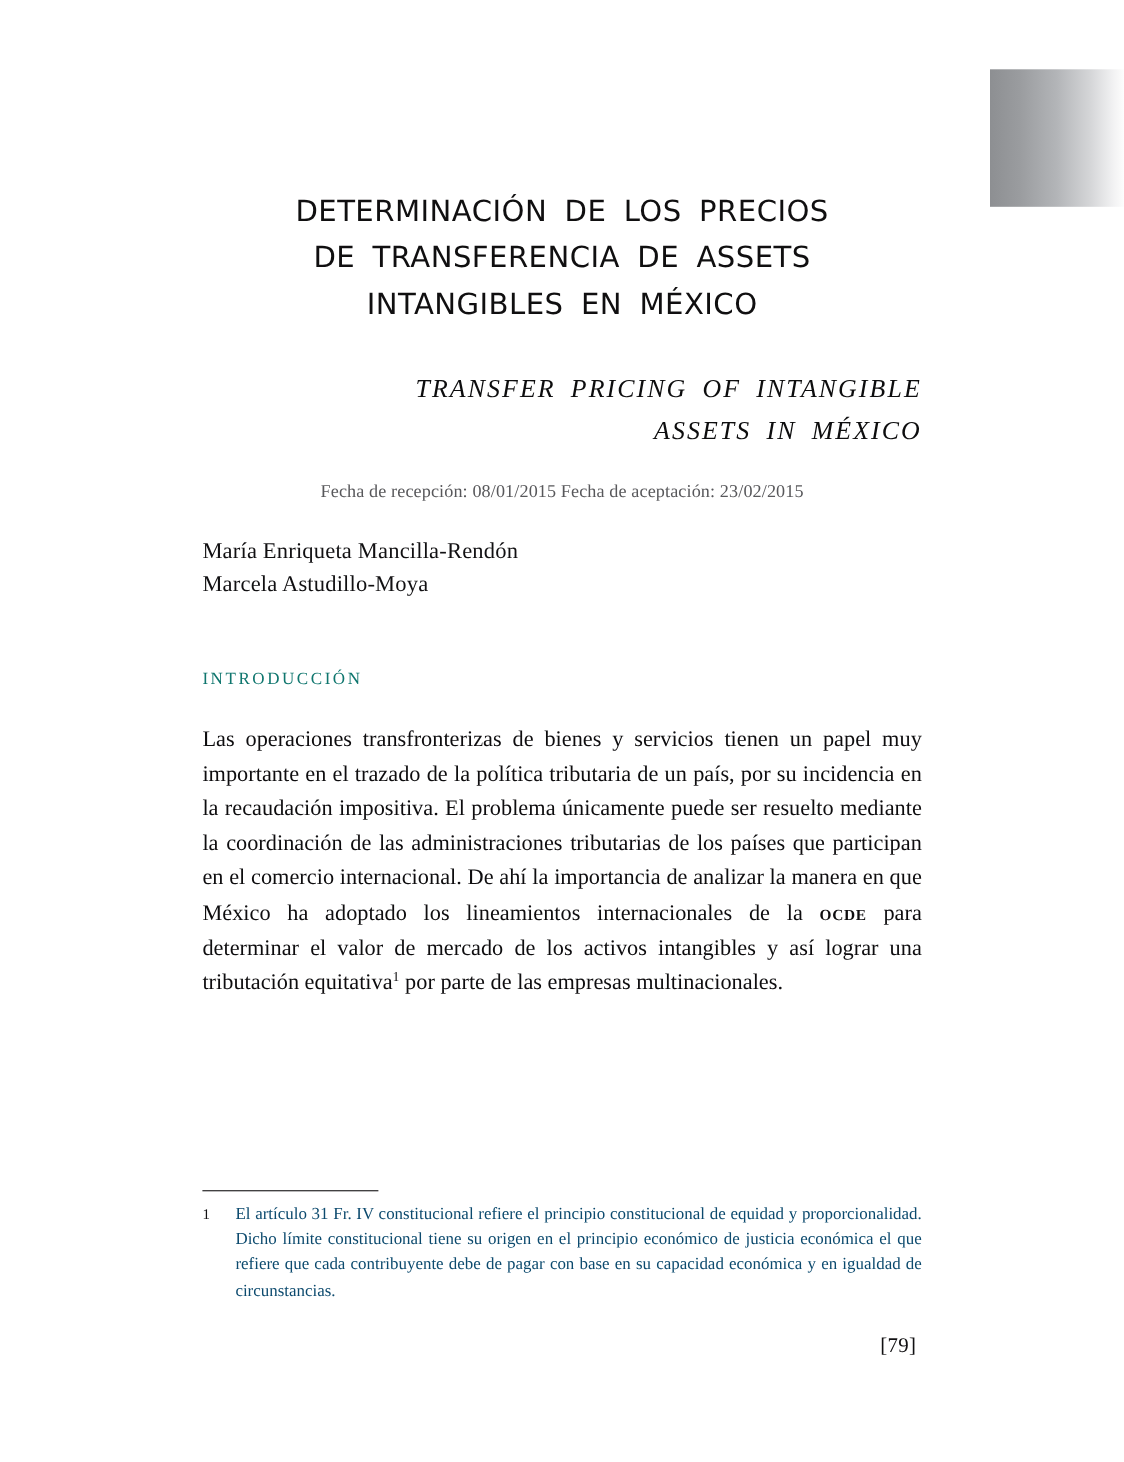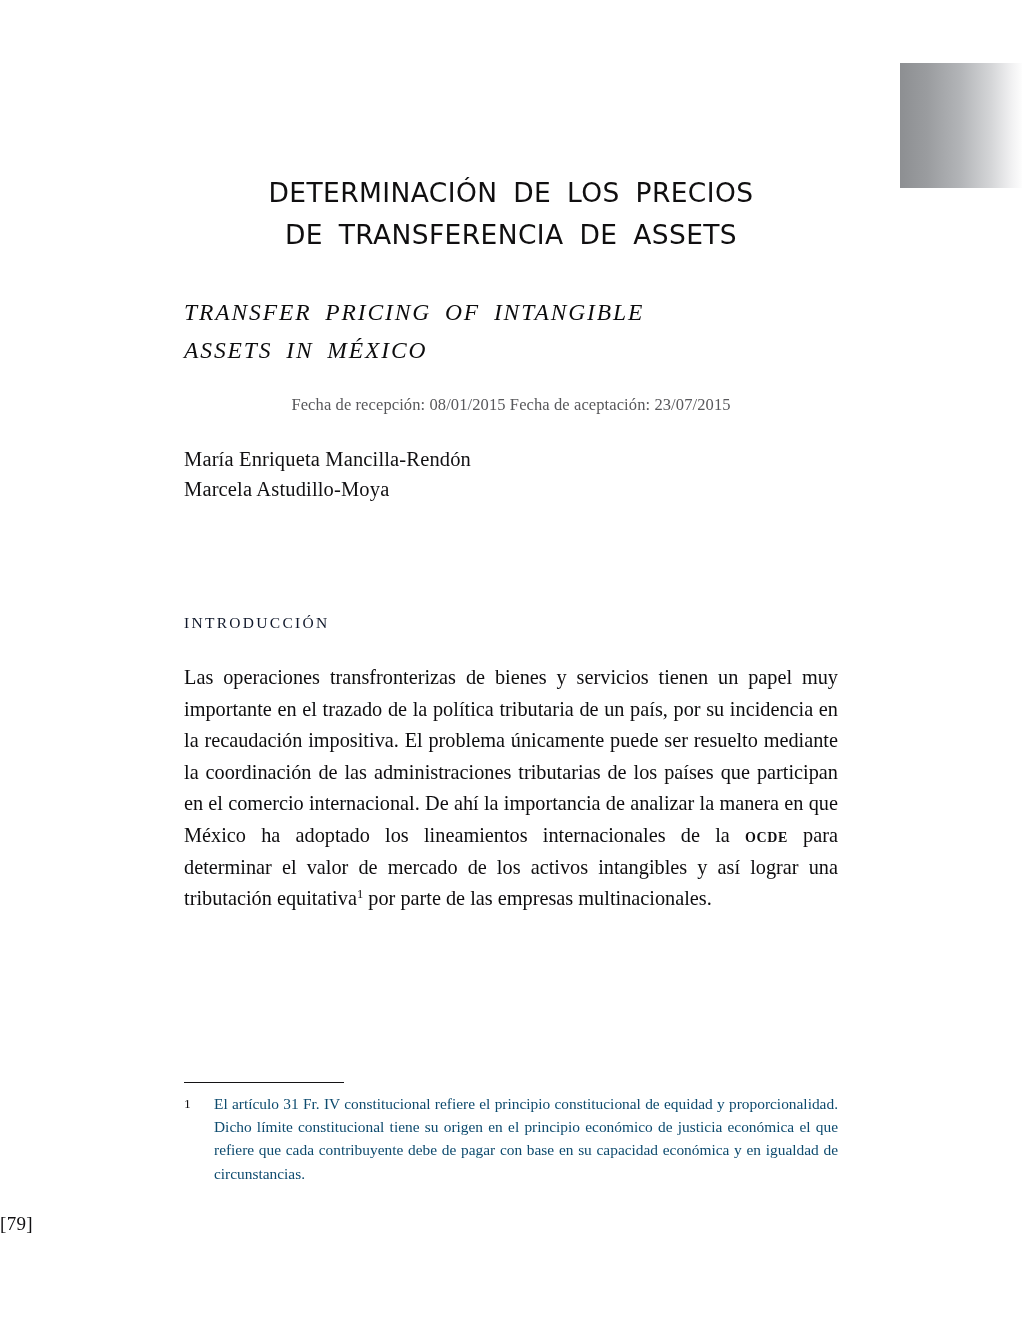--- a/index.html
+++ b/index.html
@@ -55,21 +55,21 @@
     letter-spacing: 0.4px;
     word-spacing: 7px;
     color: #100f10;
     font-weight: 400;
     white-space: nowrap;
   }
 
   
   .subtitle-block {
     margin-top: 37px;
-    text-align: left;
+    text-align: right;
   }
   .subtitle-line {
     font-family: "Liberation Serif", "DejaVu Serif", serif;
     font-style: italic;
     font-size: 23.5px;
     line-height: 38px;
     letter-spacing: 1.9px;
     word-spacing: 6px;
     color: #0d0d0e;
     white-space: nowrap;
@@ -91,24 +91,24 @@
   }
   .author-name {
     font-size: 20.5px;
     line-height: 30px;
     color: #111012;
     letter-spacing: 0.15px;
   }
 
   
   .section-heading {
-    margin-top: 110px;
+    margin-top: 63px;
     font-size: 15.5px;
     letter-spacing: 2.3px;
-    color: #0f172a;
+    color: #0f766e;
     text-transform: uppercase;
     font-variant: small-caps;
   }
 
   
   .body-paragraph {
     margin-top: 30px;
     font-size: 20.3px;
     line-height: 31.6px;
     text-align: justify;
@@ -163,46 +163,47 @@
     color: #0c4a6e;
     hyphens: none;
   }
 
   
   .folio {
     position: absolute;
     left: 0;
     top: 1213px;
     width: 833px;
-    text-align: left;
+    text-align: right;
     font-size: 19px;
     color: #111012;
     letter-spacing: 0.3px;
   }
 </style>
 </head>
 <body>
 
 <div class="page">
 
   <div class="corner-gradient"></div>
 
   <div class="content">
 
     <div class="title-block">
       <div class="title-line">DETERMINACIÓN DE LOS PRECIOS</div>
       <div class="title-line">DE TRANSFERENCIA DE ASSETS</div>
+      <div class="title-line">INTANGIBLES EN MÉXICO</div>
     </div>
 
     <div class="subtitle-block">
       <div class="subtitle-line">TRANSFER PRICING OF INTANGIBLE</div>
       <div class="subtitle-line">ASSETS IN MÉXICO</div>
     </div>
 
-    <div class="dates">Fecha de recepción: 08/01/2015 Fecha de aceptación: 23/07/2015</div>
+    <div class="dates">Fecha de recepción: 08/01/2015 Fecha de aceptación: 23/02/2015</div>
 
     <div class="authors">
       <div class="author-name">María Enriqueta Mancilla-Rendón</div>
       <div class="author-name">Marcela Astudillo-Moya</div>
     </div>
 
     <div class="section-heading">INTRODUCCIÓN</div>
 
     <p class="body-paragraph"><span>Las operaciones transfronterizas de bienes y servicios tienen un papel muy importante en el trazado de la política tributaria de un país, por su incidencia en la recaudación impositiva. El problema únicamente puede ser resuelto mediante la coordinación de las administraciones tributarias de los países que participan en el comercio internacional. De ahí la importancia de analizar la manera en que México ha adoptado los lineamientos internacionales de la </span><span class="smallcaps">OCDE</span><span> para determinar el valor de mercado de los activos intangibles y así lograr una tributación equitativa</span><sup class="fn-ref">1</sup><span> por parte de las empresas multinacionales.</span></p>
 

